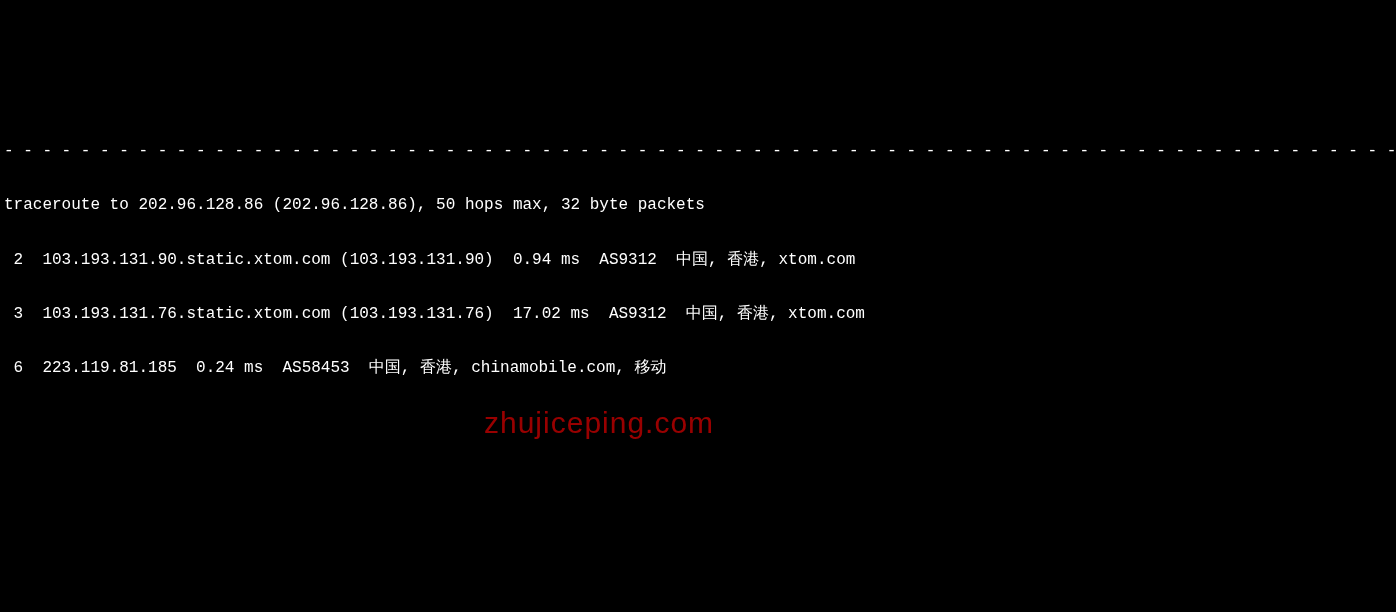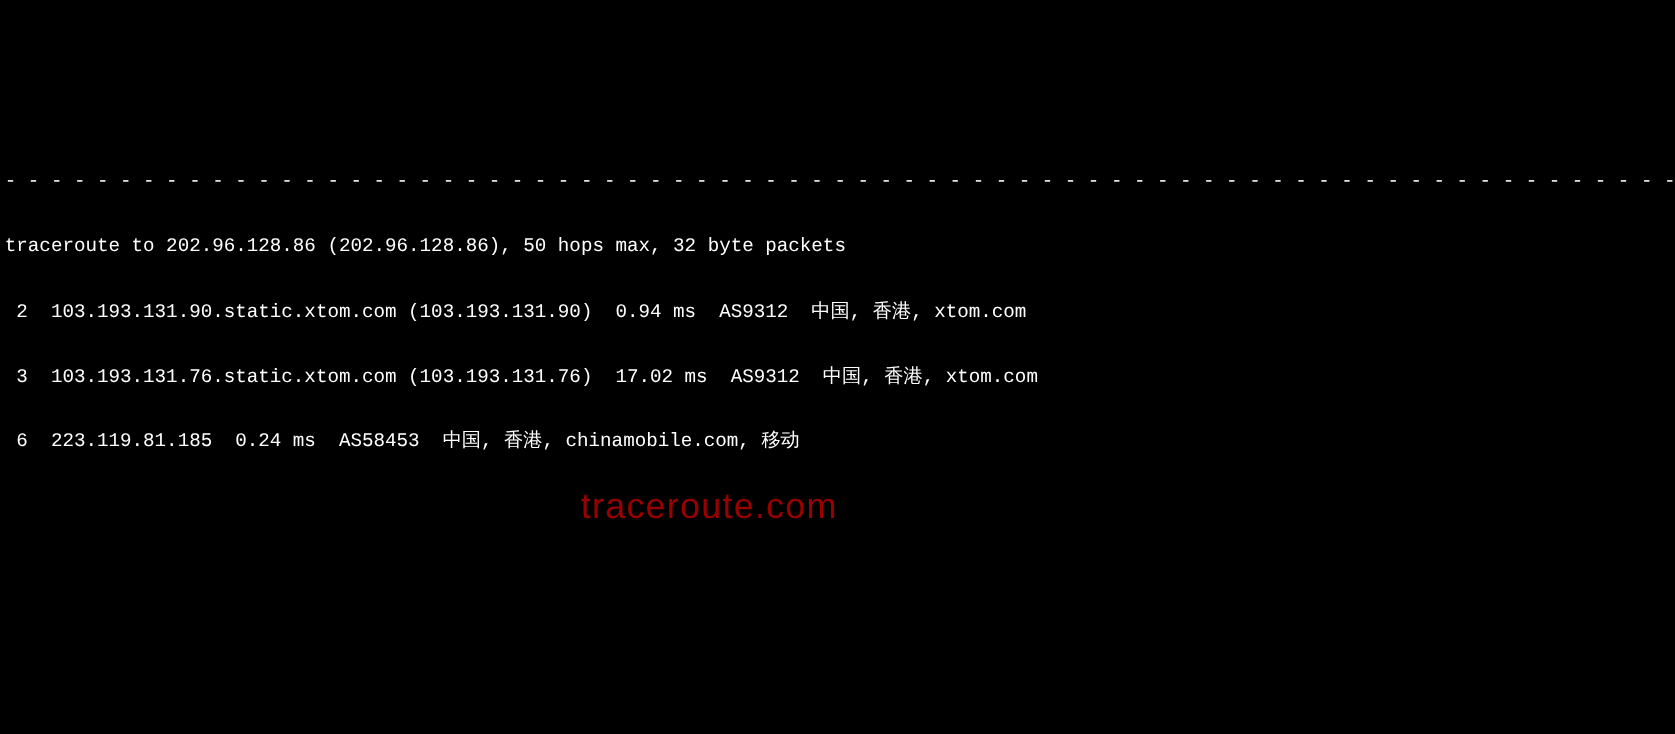--- a/index.html
+++ b/index.html
@@ -47,17 +47,17 @@
 
 
 
 
 
 
 
 
 
 
-<div class="watermark">traceroute.com</div>
+<div class="watermark">zhujiceping.com</div>
 </div>
 
 
 
 
 </body></html>

